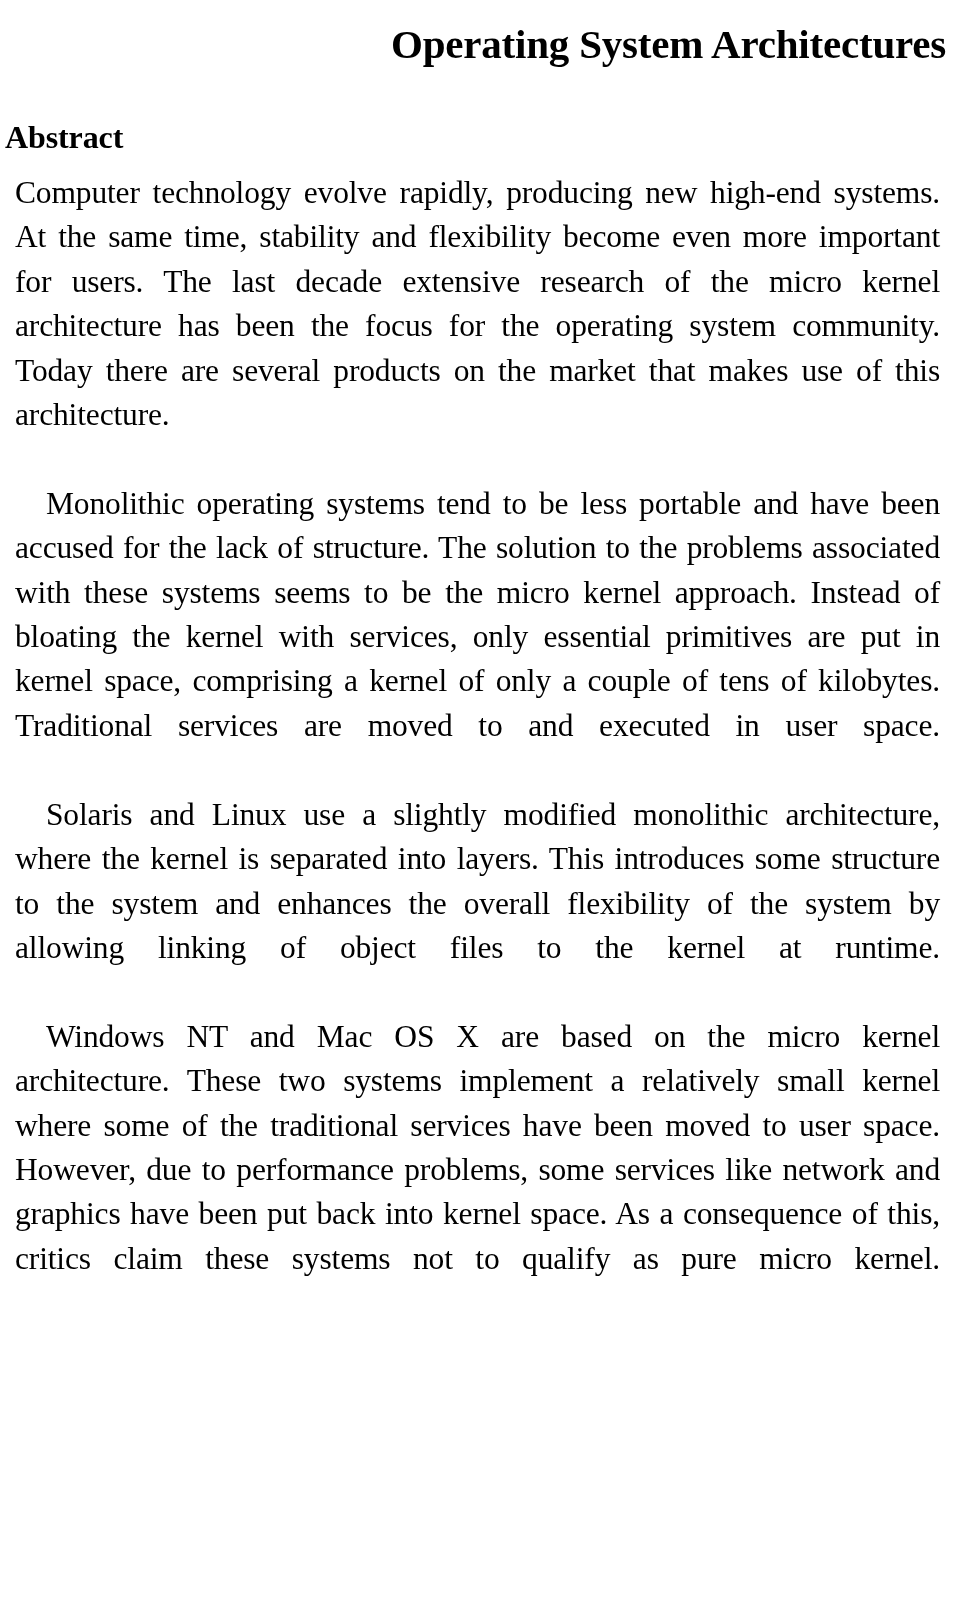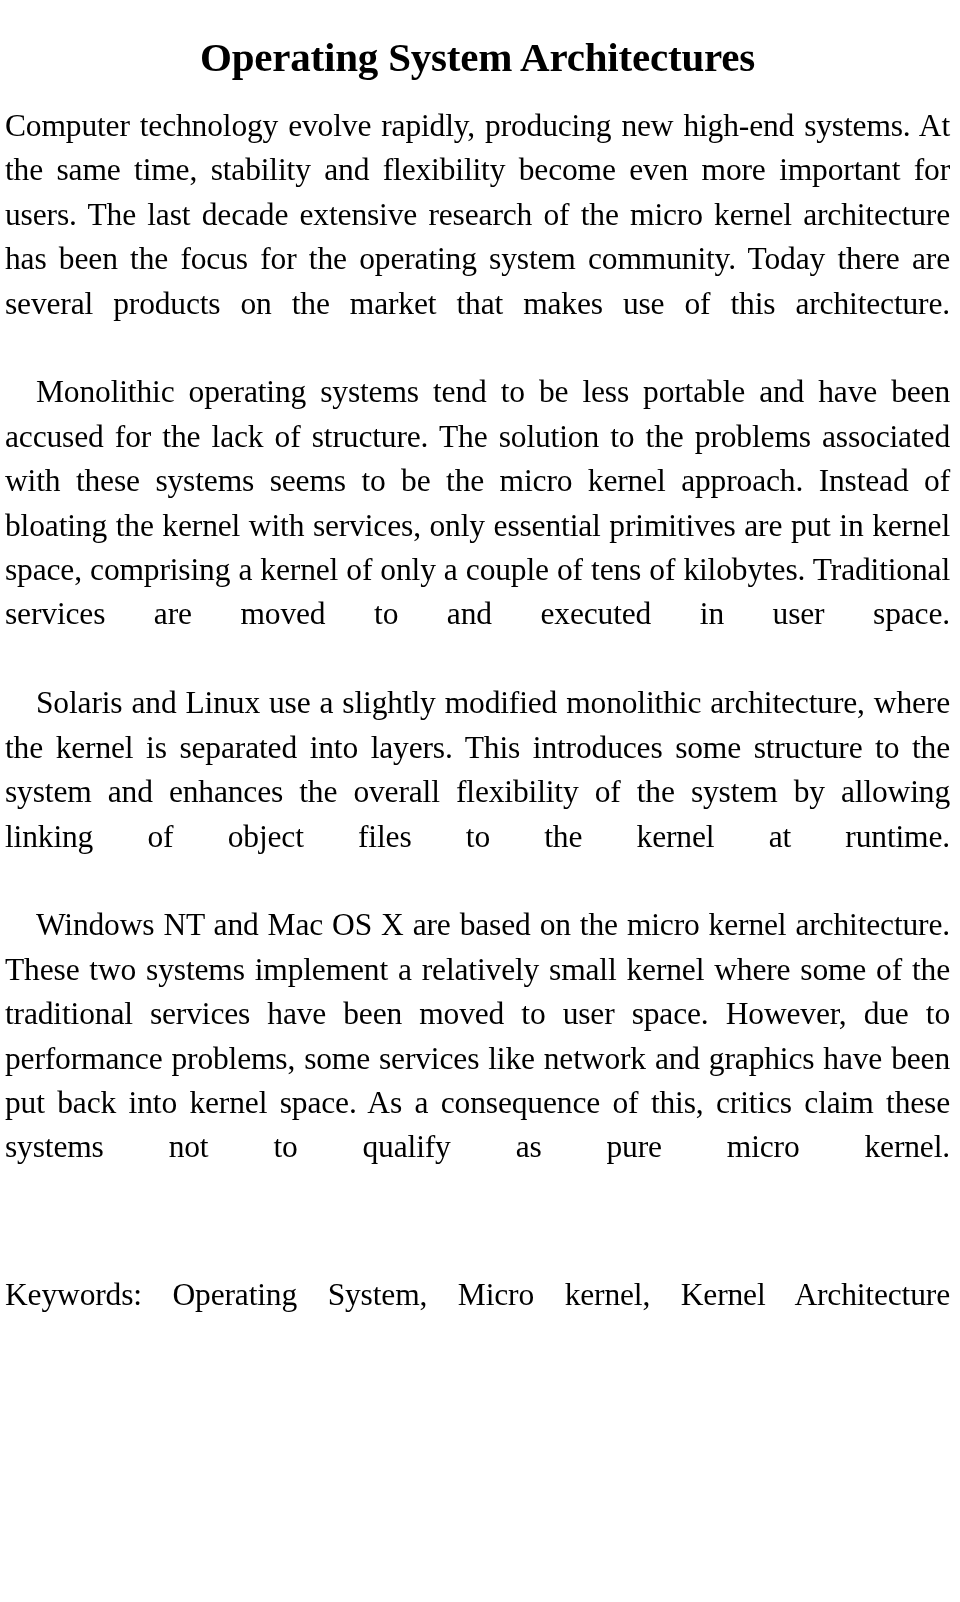--- a/index.html
+++ b/index.html
@@ -20,27 +20,27 @@
   .page {
     position: relative;
     width: 960px;
     height: 1602px;
     box-sizing: border-box;
     padding: 0 10px 0 5px;
   }
 
   
   .doc-title {
-    margin: 17px;
+    margin: 4px;
     padding-top: 16px;
     font-weight: bold;
     font-size: 41px;
     line-height: 48px;
     letter-spacing: -0.2px;
-    text-align: center;
+    text-align: right;
     white-space: normal;
   }
   .doc-title .title-line-1 {
     display: block;
   }
   .doc-title .title-line-2 {
     display: block;
     margin-top: 2px;
   }
 
@@ -49,21 +49,21 @@
     margin: 0;
     padding-top: 47px;
     font-weight: bold;
     font-size: 32px;
     line-height: 36px;
     letter-spacing: -0.1px;
   }
 
   
   .abstract-body {
-    margin: 0;
+    margin: 10px;
     padding-top: 6px;
   }
   .abstract-body p {
     margin: 0;
     font-size: 31.5px;
     line-height: 44.4px;
     text-align: justify;
     text-justify: inter-word;
     letter-spacing: -0.15px;
     word-spacing: 0px;
@@ -97,23 +97,23 @@
 </style>
 </head>
 <body>
 
 <div class="page">
 
   <h1 class="doc-title">
     <span class="title-line-1">Operating System Architectures</span>
   </h1>
 
+  <h2 class="section-heading">Abstract</h2>
 
   <div class="abstract-body">
     <p>Computer technology evolve rapidly, producing new high-end systems. At the same time, stability and flexibility become even more important for users. The last decade extensive research of the micro kernel architecture has been the focus for the operating system community. Today there are several products on the market that makes use of this architecture.</p>
     <p class="indent">Monolithic operating systems tend to be less portable and have been accused for the lack of structure. The solution to the problems associated with these systems seems to be the micro kernel approach. Instead of bloating the kernel with services, only essential primitives are put in kernel space, comprising a kernel of only a couple of tens of kilobytes. Traditional services are moved to and executed in user space.</p>
     <p class="indent">Solaris and Linux use a slightly modified monolithic architecture, where the kernel is separated into layers. This introduces some structure to the system and enhances the overall flexibility of the system by allowing linking of object files to the kernel at runtime.</p>
     <p class="indent">Windows NT and Mac OS X are based on the micro kernel architecture. These two systems implement a relatively small kernel where some of the traditional services have been moved to user space. However, due to performance problems, some services like network and graphics have been put back into kernel space. As a consequence of this, critics claim these systems not to qualify as pure micro kernel.</p>
   </div>
 
-  <p class="keywords">Keywords: Operating System, Micro kernel, Kernel Architecture</p>
 
 </div>
 
 </body></html>

